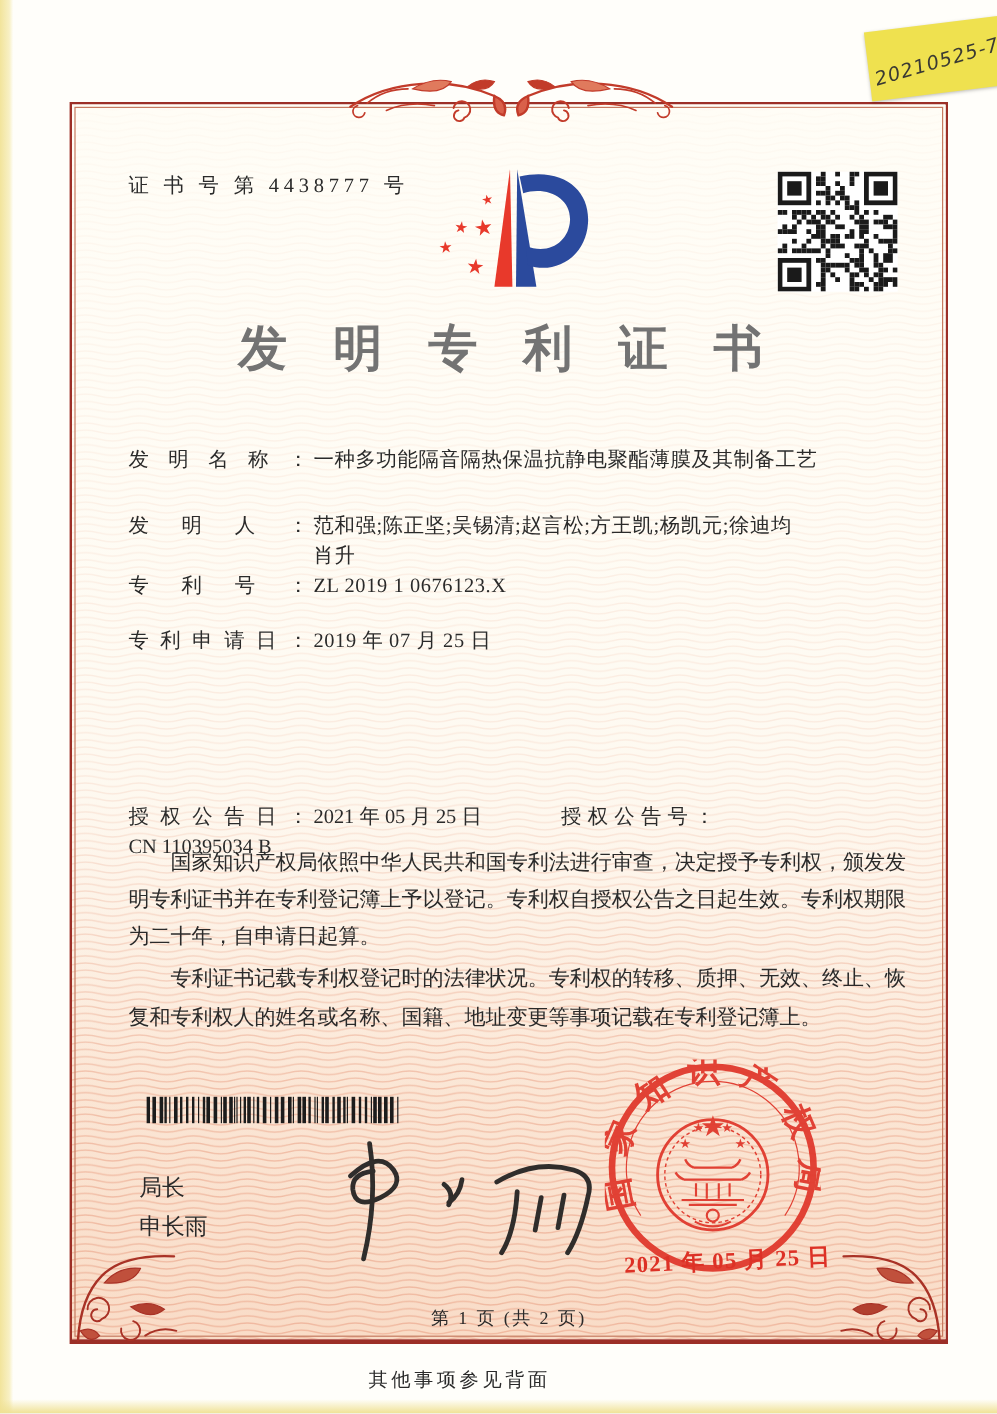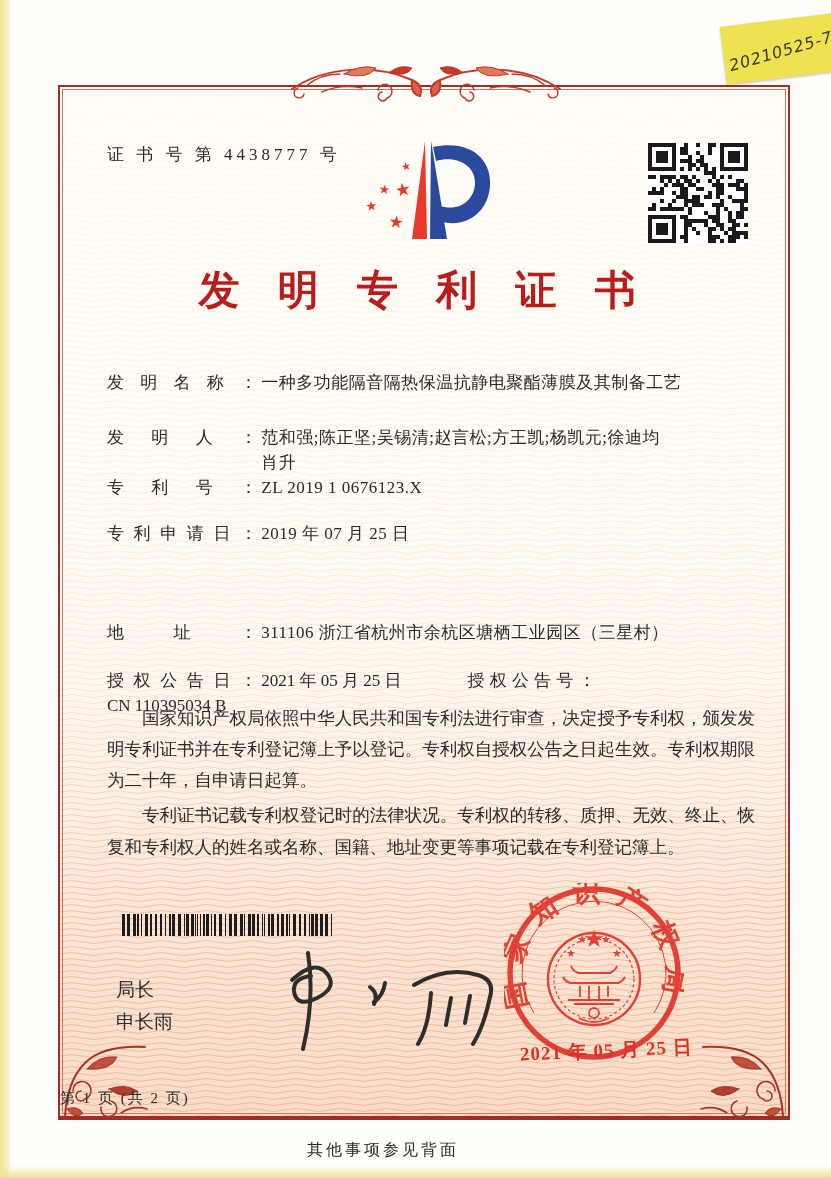--- a/index.html
+++ b/index.html
@@ -23,38 +23,38 @@
   .bg-waves{position:absolute;left:0;top:0;width:100%;height:100%;z-index:0;}
   .ornament{position:absolute;z-index:4;pointer-events:none;}
   .orn-top{left:226px;top:-31px;}
   .orn-bl{left:-3px;top:944px;}
   .orn-br{right:-3px;top:944px;}
   
   .cert-no{position:absolute;left:47px;top:56px;font-size:17px;letter-spacing:4px;z-index:5;}
   .logo{position:absolute;left:292px;top:44px;z-index:5;}
   .qr{position:absolute;left:588px;top:56px;z-index:5;background:#fff;}
   .title{position:absolute;left:0;top:176px;width:100%;margin:0;text-align:center;
-        font-size:41px;font-weight:bold;letter-spacing:14px;color:#b91c1c;z-index:5;}
+        font-size:41px;font-weight:bold;letter-spacing:14px;color:#737373;z-index:5;}
   .row{position:absolute;left:47px;width:650px;font-size:17px;line-height:1.45;z-index:5;}
   .lbl{display:inline-block;width:150px;text-align:justify;text-align-last:justify;vertical-align:top;}
   .val{display:inline-block;width:478px;vertical-align:top;white-space:pre-line;letter-spacing:.5px;}
   .val-short{display:inline-block;width:202px;vertical-align:top;}
   .lbl2{display:inline-block;width:128px;text-align:justify;text-align-last:justify;vertical-align:top;}
   .val2{display:inline-block;width:165px;vertical-align:top;}
   .paras{position:absolute;left:47px;top:616px;width:648px;font-size:17.5px;line-height:1.78;
         text-align:justify;z-index:5;}
   .paras p{margin:0 0 4px 0;text-indent:2em;}
   .barcode{position:absolute;left:62px;top:826px;z-index:5;}
   .sig-title{position:absolute;left:56px;top:890px;font-size:19px;z-index:5;font-family:"Liberation Sans","DejaVu Sans",sans-serif;}
   .sig-name{position:absolute;left:56px;top:922px;font-size:19px;z-index:5;font-family:"Liberation Sans","DejaVu Sans",sans-serif;}
   .signature{position:absolute;left:162px;top:858px;z-index:6;}
   .seal{position:absolute;left:444px;top:796px;z-index:10;opacity:.94;}
   .seal-date{position:absolute;left:460px;top:950px;width:210px;font-size:19px;font-weight:bold;
         color:#dd3126;transform:rotate(-2.5deg);letter-spacing:1px;z-index:11;}
-  .page-no{position:absolute;left:0;top:1002px;width:100%;font-size:15px;
+  .page-no{position:absolute;left:0;top:1002px;width:100%;text-align:center;font-size:15px;
         letter-spacing:2px;z-index:5;}
   .back-note{position:absolute;left:0;top:1140px;width:766px;text-align:center;font-size:16px;
         letter-spacing:3px;z-index:5;}
 </style>
 </head>
 <body>
 
 <div class="page">
   <div class="edge-left"></div>
   <div class="edge-bottom"></div>
@@ -368,24 +368,20 @@
 肖升</span>
     </div>
     <div class="row" style="top:389px">
       <span class="lbl">专利号：</span>
       <span class="val">ZL 2019 1 0676123.X</span>
     </div>
     <div class="row" style="top:435px">
       <span class="lbl">专利申请日：</span>
       <span class="val">2019 年 07 月 25 日</span>
     </div>
-    <div class="row" style="top:534px">
-      <span class="lbl">地址：</span>
-      <span class="val">311106 浙江省杭州市余杭区塘栖工业园区（三星村）</span>
-    </div>
     <div class="row" style="top:582px">
       <span class="lbl">授权公告日：</span>
       <span class="val-short">2021 年 05 月 25 日</span>
       <span class="lbl2">授权公告号：</span>
       <span class="val2">CN 110395034 B</span>
     </div>
 
     <div class="paras">
       <p>国家知识产权局依照中华人民共和国专利法进行审查，决定授予专利权，颁发发明专利证书并在专利登记簿上予以登记。专利权自授权公告之日起生效。专利权期限为二十年，自申请日起算。</p>
       <p>专利证书记载专利权登记时的法律状况。专利权的转移、质押、无效、终止、恢复和专利权人的姓名或名称、国籍、地址变更等事项记载在专利登记簿上。</p>

